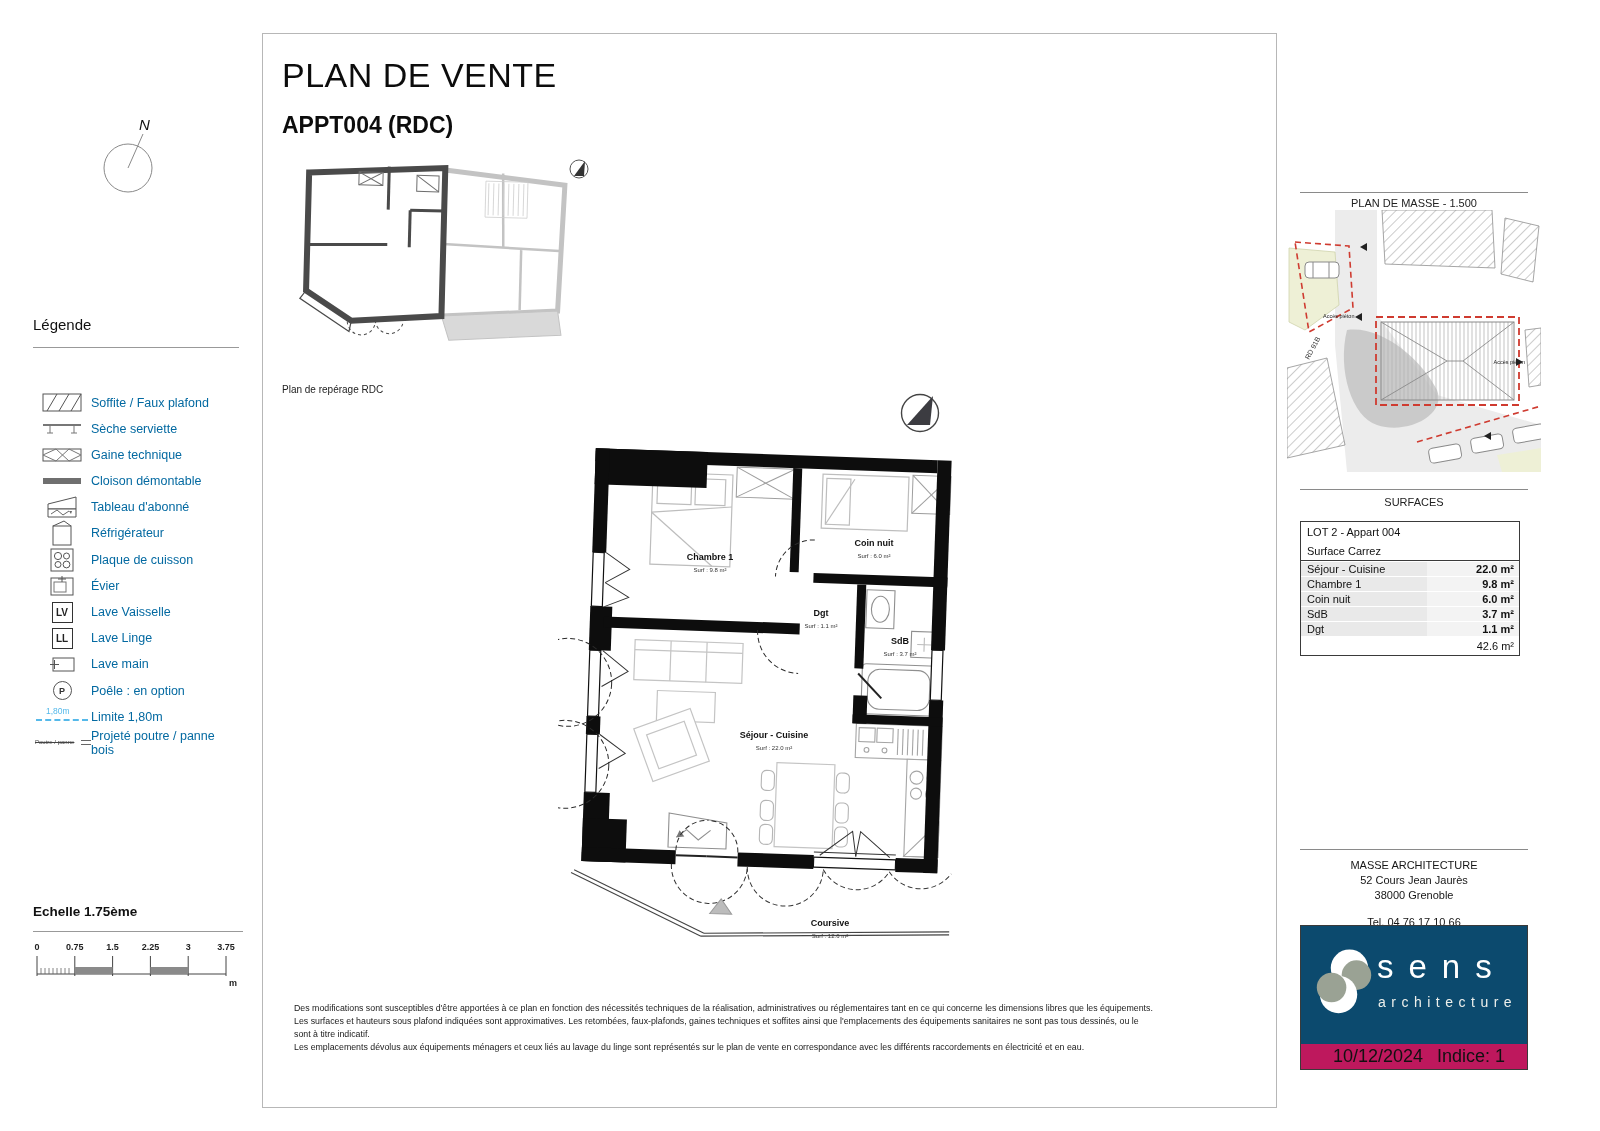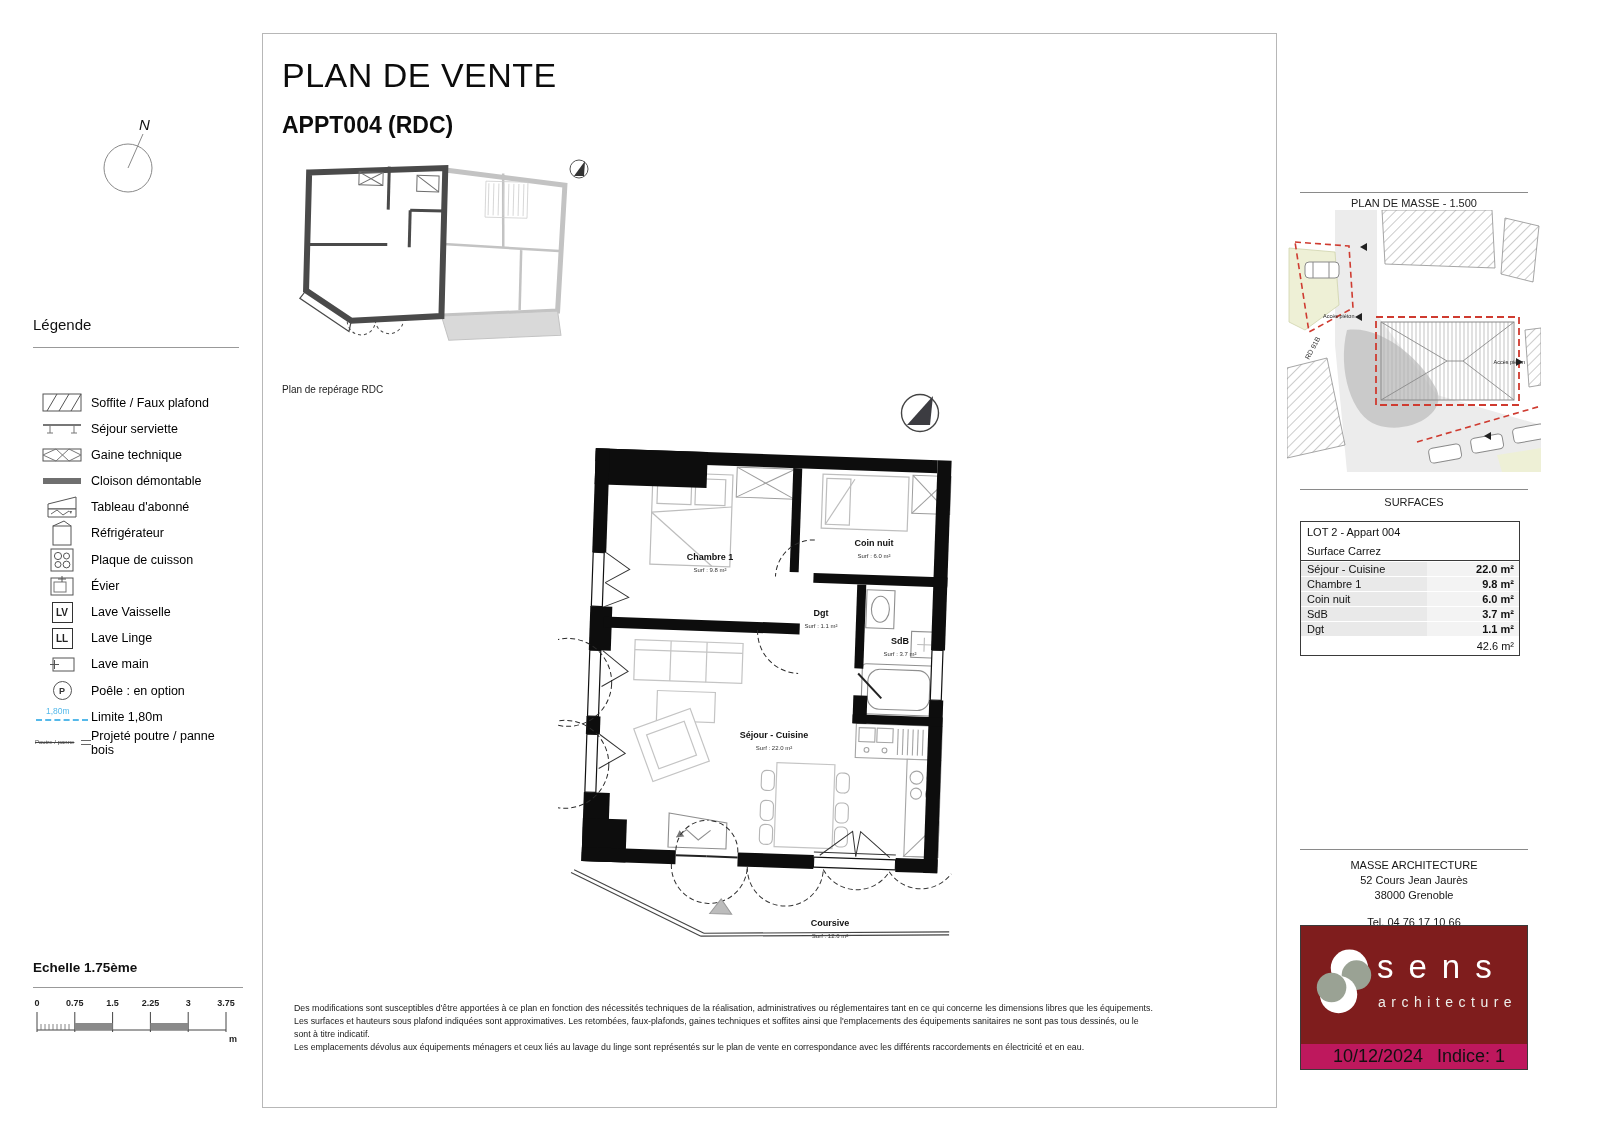--- a/index.html
+++ b/index.html
@@ -8,34 +8,34 @@
   .page{position:relative;width:1600px;height:1131px;background:#fff;overflow:hidden;}
 
   
   .compass{position:absolute;left:95px;top:112px;}
   .legend{position:absolute;left:33px;top:316px;width:206px;}
   .legend-title{font-size:15px;color:#111;}
   .legend hr{border:none;border-top:1px solid #999;margin:14px 0 0 0;}
   .legend-items{margin-top:44px;display:flex;flex-direction:column;gap:5.2px;}
   .legend-row{display:flex;align-items:center;height:21px;}
   .licon{width:58px;display:flex;justify-content:center;align-items:flex-end;flex:none;}
-  .llabel{font-size:12.5px;color:#000000;}
+  .llabel{font-size:12.5px;color:#0369a1;}
   .sqtag{width:21px;height:21px;border:1px solid #333;font-size:10px;font-weight:bold;
          display:flex;align-items:center;justify-content:center;color:#222;background:#fff;}
   .circletag{width:19px;height:19px;border:1px solid #555;border-radius:50%;font-size:9px;font-weight:bold;
          display:flex;align-items:center;justify-content:center;color:#333;}
   .limite-wrap{position:relative;width:52px;height:18px;}
   .limite-lbl{position:absolute;left:10px;top:-2px;font-size:8.5px;color:#55b9ea;}
   .limite-line{position:absolute;left:0;top:11px;width:52px;border-top:2px dashed #55b9ea;}
   .poutre-wrap{position:relative;width:54px;height:14px;font-size:6px;color:#444;}
   .poutre-txt{position:absolute;left:0;top:3px;text-decoration:line-through;letter-spacing:0;white-space:nowrap;}
   .poutre-dash{position:absolute;right:-2px;top:4px;width:10px;border-top:1px solid #666;}
   .poutre-dash2{position:absolute;right:-2px;top:8px;width:10px;border-top:1px solid #666;}
 
-  .scalebox{position:absolute;left:33px;top:960px;width:210px;}
+  .scalebox{position:absolute;left:33px;top:904px;width:210px;}
   .scale-title{font-size:13.5px;font-weight:bold;}
   .scalebox hr{border:none;border-top:1px solid #999;margin:12px 0 0 0;}
 
   
   .frame{position:absolute;left:262px;top:33px;width:1015px;height:1075px;border:1px solid #b7b7b7;background:#fff;}
   .main-title{position:absolute;left:19px;top:22px;font-size:34px;letter-spacing:.5px;color:#0c0c0c;}
   .sub-title{position:absolute;left:19px;top:78px;font-size:23px;font-weight:bold;color:#0c0c0c;}
   .reperage{position:absolute;left:28px;top:122px;}
   .reperage-caption{position:absolute;left:19px;top:350px;font-size:10px;color:#222;}
   .north-main{position:absolute;left:636px;top:358px;}
@@ -54,21 +54,21 @@
   .trow.head2{height:19px;padding:0 6px;border-bottom:1px solid #3a3a3a;}
   .trow.data{height:15px;border-top:1px solid #fff;}
   .trow.data .tl{width:58%;height:100%;display:flex;align-items:center;padding-left:6px;background:#e9e9e9;}
   .trow.data .tv{width:42%;height:100%;display:flex;align-items:center;justify-content:flex-end;
                  padding-right:5px;background:#f3f3f3;font-weight:bold;}
   .trow.total{height:19px;justify-content:flex-end;padding-right:5px;}
   .firm{position:absolute;left:13px;top:858px;width:228px;text-align:center;font-size:11px;line-height:15px;color:#161616;}
   .firm .fname{margin-bottom:0px;}
   .firm .gap{height:12px;}
   .logo-unit{position:absolute;left:13px;top:925px;width:228px;border:1px solid #3a3a3a;background:#fff;}
-  .logo-box{position:relative;width:100%;height:118px;background:#7f1d1d;overflow:hidden;}
+  .logo-box{position:relative;width:100%;height:118px;background:#0c4a6e;overflow:hidden;}
   .logo-text{position:absolute;left:76px;top:22px;color:#fff;font-size:33px;letter-spacing:15px;white-space:nowrap;}
   .logo-sub{position:absolute;left:77px;top:68px;color:#eef0ec;font-size:14px;letter-spacing:5.5px;white-space:nowrap;}
   .date-row{display:flex;align-items:center;height:25px;background:#be185d;font-size:18px;}
   .date-val{margin-left:32px;}
   .indice-val{margin-left:auto;margin-right:22px;}
 </style>
 </head>
 <body>
 
 <div class="page">
@@ -99,21 +99,21 @@
       <div class="legend-row">
         <span class="licon">
           <svg width="40" height="16" viewBox="0 0 40 16">
               <line x1="1" y1="4" x2="39" y2="4" stroke="#777" stroke-width="2"></line>
               <line x1="8" y1="4" x2="8" y2="12" stroke="#777"></line>
               <line x1="32" y1="4" x2="32" y2="12" stroke="#777"></line>
               <line x1="5" y1="12" x2="11" y2="12" stroke="#777"></line>
               <line x1="29" y1="12" x2="35" y2="12" stroke="#777"></line>
             </svg>
         </span>
-        <span class="llabel">Séjour serviette</span>
+        <span class="llabel">Sèche serviette</span>
       </div>
 
       <div class="legend-row">
         <span class="licon">
           <svg width="40" height="14" viewBox="0 0 40 14">
               <rect x="1" y="1" width="38" height="12" fill="#fff" stroke="#555"></rect>
               <path d="M1,7 L14,1 L27,13 L39,7" fill="none" stroke="#777"></path>
               <path d="M1,7 L14,13 L27,1 L39,7" fill="none" stroke="#777"></path>
             </svg>
         </span>

